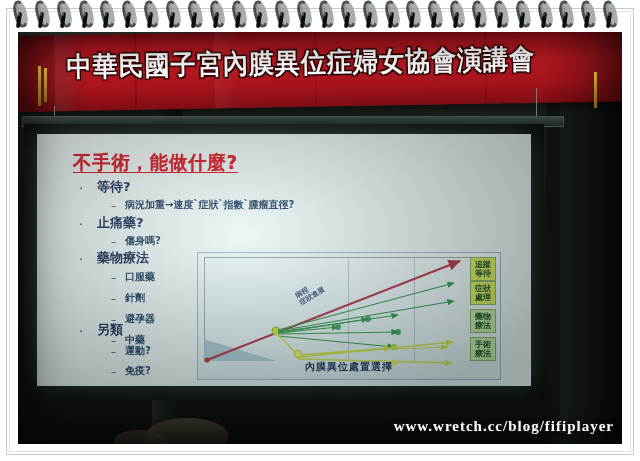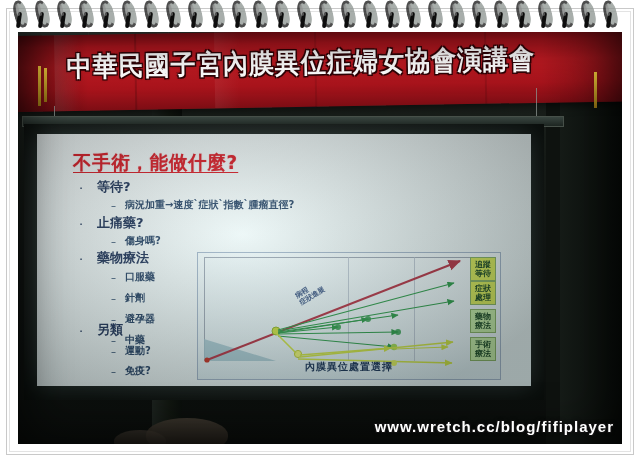--- a/index.html
+++ b/index.html
@@ -117,21 +117,21 @@
     border:1px solid #86b36a;padding:2px 0;letter-spacing:0px;}
   .tag.y{background:#d2e85f;}
   .tag.g{background:#bfe9a8;}
 
   
   #wm{position:absolute;left:0;right:8px;bottom:8px;text-align:right;z-index:12;
       color:#ffffff;font-weight:bold;letter-spacing:1px;
       text-shadow:-1.2px -1.2px 0 #111,1.2px -1.2px 0 #111,
                   -1.2px 1.2px 0 #111,1.2px 1.2px 0 #111,0 0 4px rgba(0,0,0,.9);}
   #wm .l1{font-size:15px;line-height:18px;}
-  #wm .l2{font-size:15px;line-height:19px;font-family:Liberation Sans, sans-serif;}
+  #wm .l2{font-size:15px;line-height:19px;font-family:Liberation Serif, serif;}
 
   
   .head{position:absolute;border-radius:50% 50% 44% 44%;
     background:linear-gradient(180deg,#3a342c,#1a1712);opacity:.92;}
   .photo-vig{position:absolute;inset:0;pointer-events:none;
     box-shadow:inset 0 0 52px rgba(0,0,0,.75);}
 </style>
 </head>
 <body>
 

